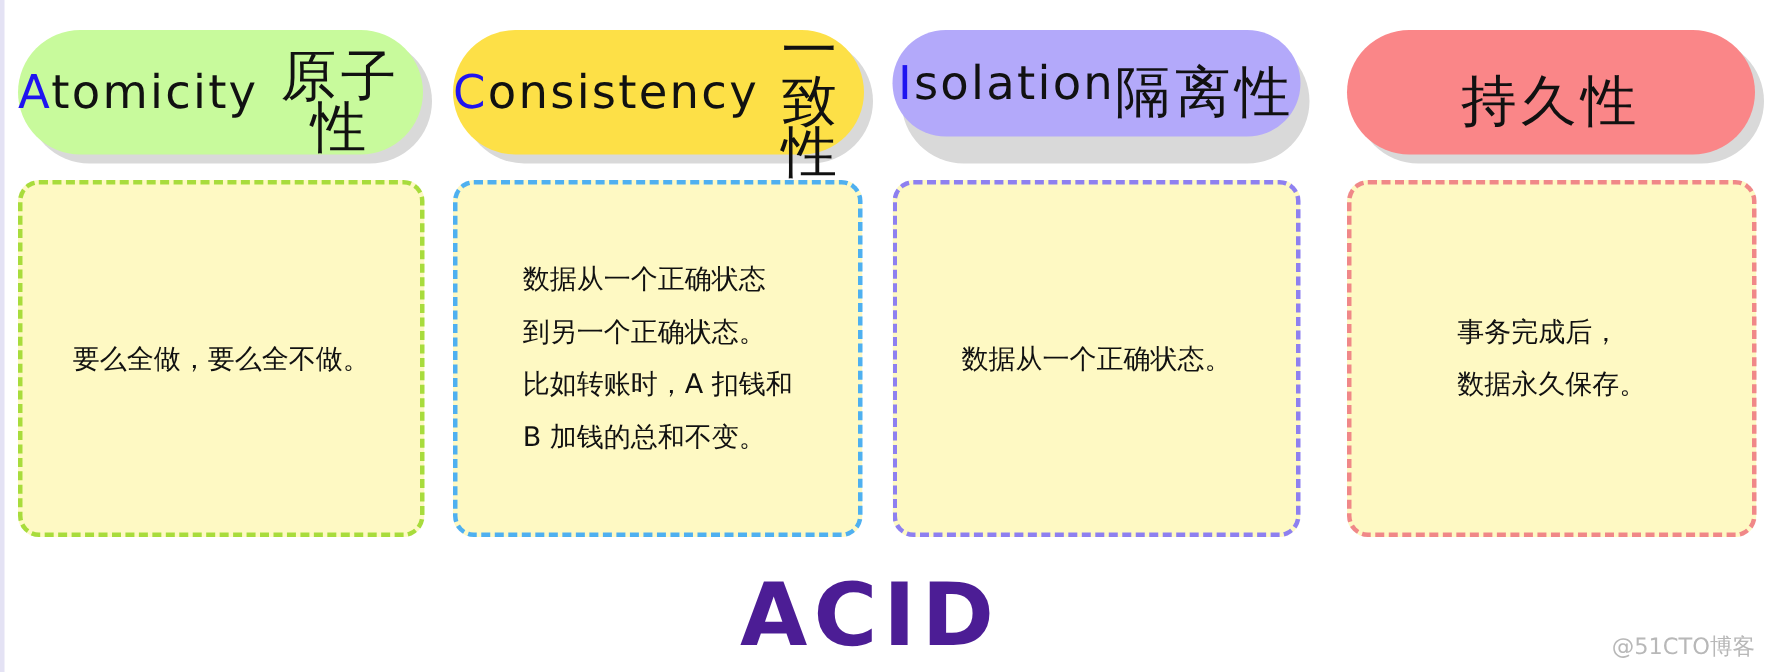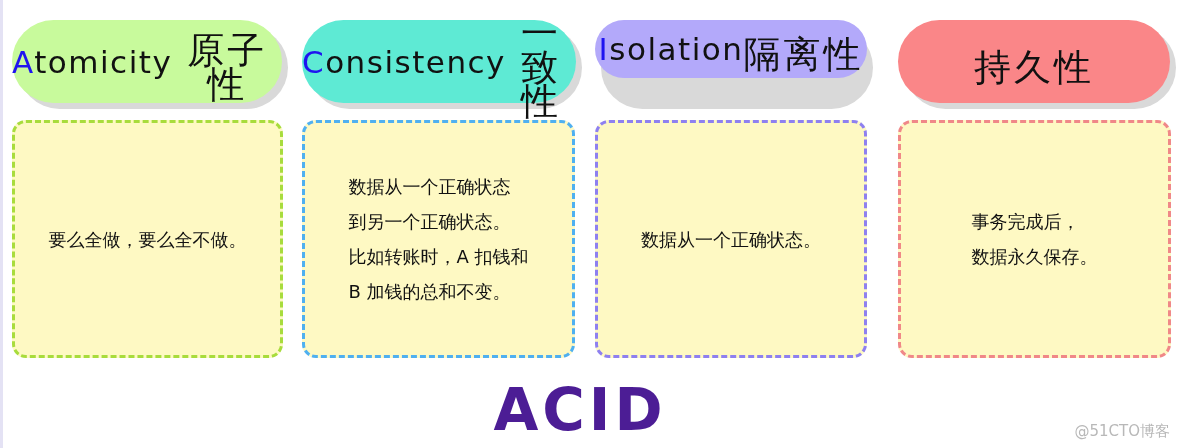--- a/index.html
+++ b/index.html
@@ -41,33 +41,33 @@
 <div class="pill-shadow" style="left:18px;top:26px;width:270px;height:83px;"></div>
 <div class="pill" style="left:12px;top:20px;width:270px;height:83px;background:#c8fa9c;">
   <div class="en"><span class="first">A</span><span>tomicity</span></div>
   <div class="zh">原子性</div>
 </div>
 <div class="box" style="left:12px;top:120px;width:271px;height:238px;border-color:#a8dc3c;">
   <div class="desc">要么全做，要么全不做。</div>
 </div>
 
 <div class="pill-shadow" style="left:308px;top:26px;width:274px;height:83px;"></div>
-<div class="pill" style="left:302px;top:20px;width:274px;height:83px;background:#5eead4;">
+<div class="pill" style="left:302px;top:20px;width:274px;height:83px;background:#fde047;">
   <div class="en"><span class="first">C</span><span>onsistency</span></div>
   <div class="zh">一致性</div>
 </div>
 <div class="box" style="left:302px;top:120px;width:273px;height:238px;border-color:#4fb0f0;">
   <div class="desc">数据从一个正确状态
 到另一个正确状态。
 比如转账时，A 扣钱和
 B 加钱的总和不变。</div>
 </div>
 
 <div class="pill-shadow" style="left:601px;top:26px;width:272px;height:83px;"></div>
-<div class="pill" style="left:595px;top:20px;width:272px;height:58px;background:#b3a9fa;">
+<div class="pill" style="left:595px;top:20px;width:272px;height:71px;background:#b3a9fa;">
   <div class="en"><span class="first">I</span><span>solation</span></div>
   <div class="zh">隔离性</div>
 </div>
 <div class="box" style="left:595px;top:120px;width:272px;height:238px;border-color:#8e80f0;">
   <div class="desc">数据从一个正确状态。</div>
 </div>
 
 <div class="pill-shadow" style="left:904px;top:26px;width:272px;height:83px;"></div>
 <div class="pill" style="left:898px;top:20px;width:272px;height:83px;background:#fa8688;">
   <div class="zh">持久性</div>

